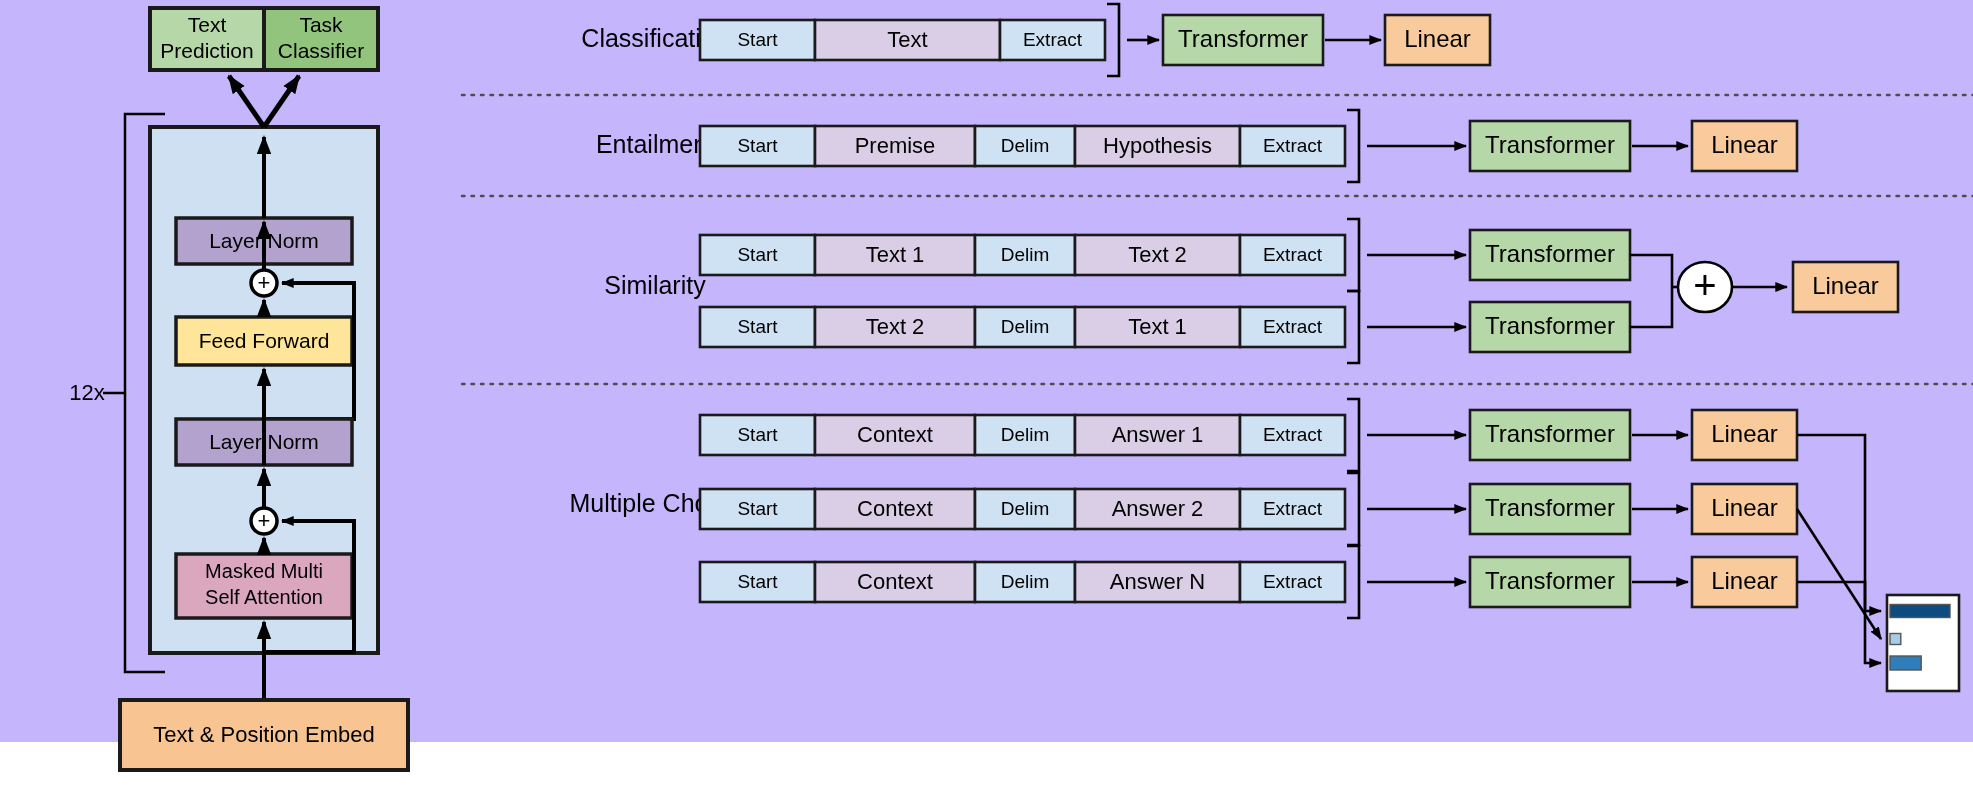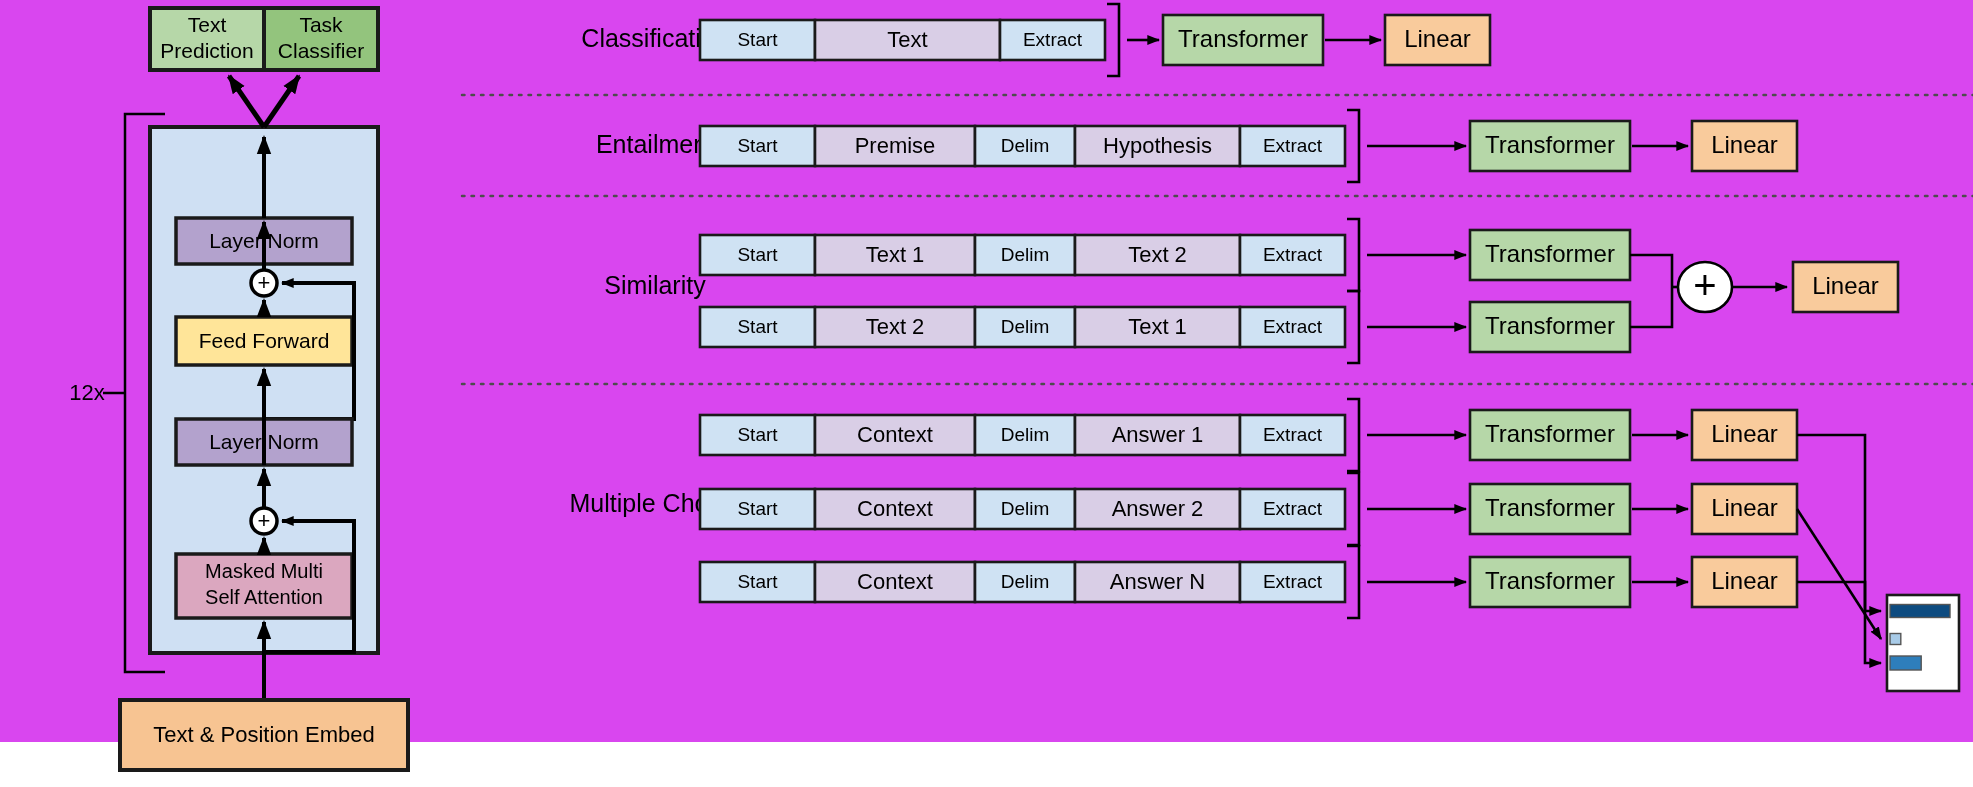--- a/index.html
+++ b/index.html
@@ -1,18 +1,18 @@
 <!DOCTYPE html>
 <html><head>
 <meta charset="utf-8">
 <style>
   html,body{margin:0;padding:0;background:#ffffff;}
   body{width:1973px;height:787px;overflow:hidden;
        font-family:"Liberation Sans","DejaVu Sans",sans-serif;}
-  #root{position:relative;width:1973px;height:742px;background:#d946ef;}
+  #root{position:relative;width:1973px;height:742px;background:#c4b5fd;}
   svg{display:block;}
   .bx{stroke:#1a1a1a;}
   .lbl{font-family:"Liberation Sans","DejaVu Sans",sans-serif;fill:#000;
        text-anchor:middle;dominant-baseline:middle;}
 </style>
 </head>
 <body>
 
 <div id="root">
   <svg id="fig" width="1973" height="787" viewBox="0 0 1973 787">

